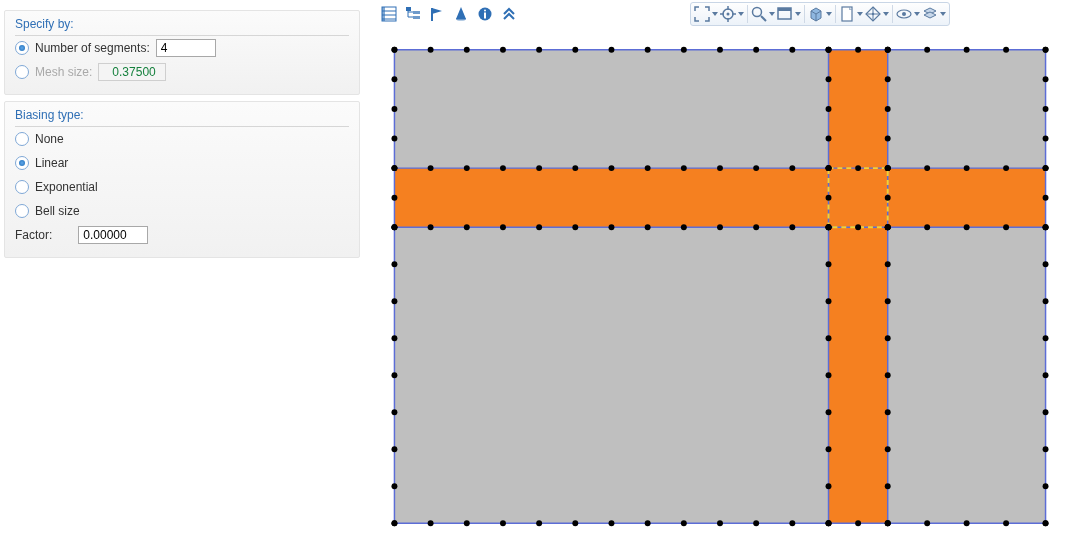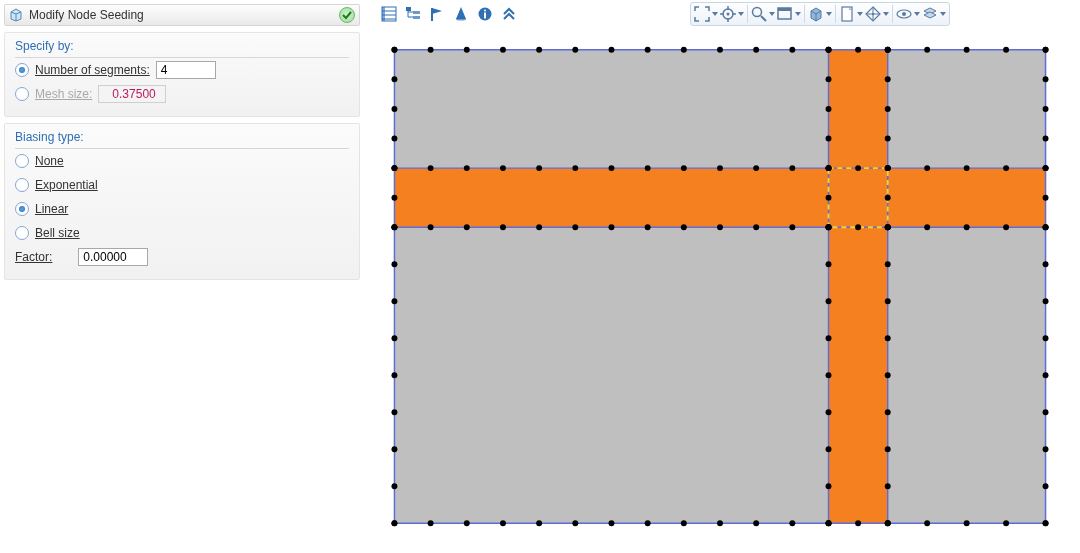--- a/index.html
+++ b/index.html
@@ -72,34 +72,34 @@
     border-radius: 50%;
     background: #fff;
     display:flex; align-items:center; justify-content:center;
   }
   .radio.selected::after {
     content: "";
     width: 6px; height: 6px;
     border-radius: 50%;
     background: radial-gradient(#5fa6e8, #1e6db8);
   }
-  .label { color: #333; text-decoration: underline; }
+  .label { color: #333; }
   .label.disabled { color: #a9a9a9; }
   input.text {
     height: 18px;
     border: 1px solid #a8a8a8;
     padding: 1px 4px;
     font-family: inherit;
     font-size: 12px;
     background: #fff;
   }
   input.text.disabled {
     background: #f4f4f4;
     border-color: #cfcfcf;
-    color: #be185d;
+    color: #15803d;
     padding-left: 13px;
   }
 
   
   .right {
     flex: 1;
     position: relative;
     padding: 0 0 0 6px;
   }
   .toolbar {
@@ -149,35 +149,20 @@
     top: 30px; left: 10px; right: 10px; bottom: 10px;
     background: #ffffff;
   }
 </style>
 </head>
 <body>
 
 <div class="container">
 
   <div class="panel">
-    <div class="panel-header">
-      <span class="cube-icon">
-        <svg width="14" height="14" viewBox="0 0 14 14">
-          <polygon points="2,4 7,1 12,4 12,11 7,13 2,11" fill="#cde5f7" stroke="#5a86b8" stroke-width="1"></polygon>
-          <polyline points="2,4 7,6 12,4" fill="none" stroke="#5a86b8" stroke-width="1"></polyline>
-          <line x1="7" y1="6" x2="7" y2="13" stroke="#5a86b8" stroke-width="1"></line>
-        </svg>
-      </span>
-      <span class="panel-title">Modify Node Seeding</span>
-      <span class="check-btn">
-        <svg width="10" height="10" viewBox="0 0 10 10">
-          <polyline points="1,5 4,8 9,2" fill="none" stroke="#1d7a1d" stroke-width="2"></polyline>
-        </svg>
-      </span>
-    </div>
 
     <div class="section">
       <div class="section-title">Specify by:</div>
       <div class="row">
         <span class="radio selected"></span>
         <span class="label">Number of segments:</span>
         <input class="text" style="width: 60px;" value="4">
       </div>
       <div class="row">
         <span class="radio"></span>
@@ -187,26 +172,26 @@
     </div>
 
     <div class="section">
       <div class="section-title">Biasing type:</div>
       <div id="bias-opts">
           <div class="row">
             <span class="radio"></span>
             <span class="label">None</span>
           </div>
           <div class="row">
+            <span class="radio selected"></span>
+            <span class="label">Linear</span>
+          </div>
+          <div class="row">
             <span class="radio"></span>
             <span class="label">Exponential</span>
-          </div>
-          <div class="row">
-            <span class="radio selected"></span>
-            <span class="label">Linear</span>
           </div>
           <div class="row">
             <span class="radio"></span>
             <span class="label">Bell size</span>
           </div>
         </div>
       <div class="row">
         <span class="label">Factor:</span>
         <input class="text" style="width: 70px; margin-left: 20px;" value="0.00000">
       </div>

